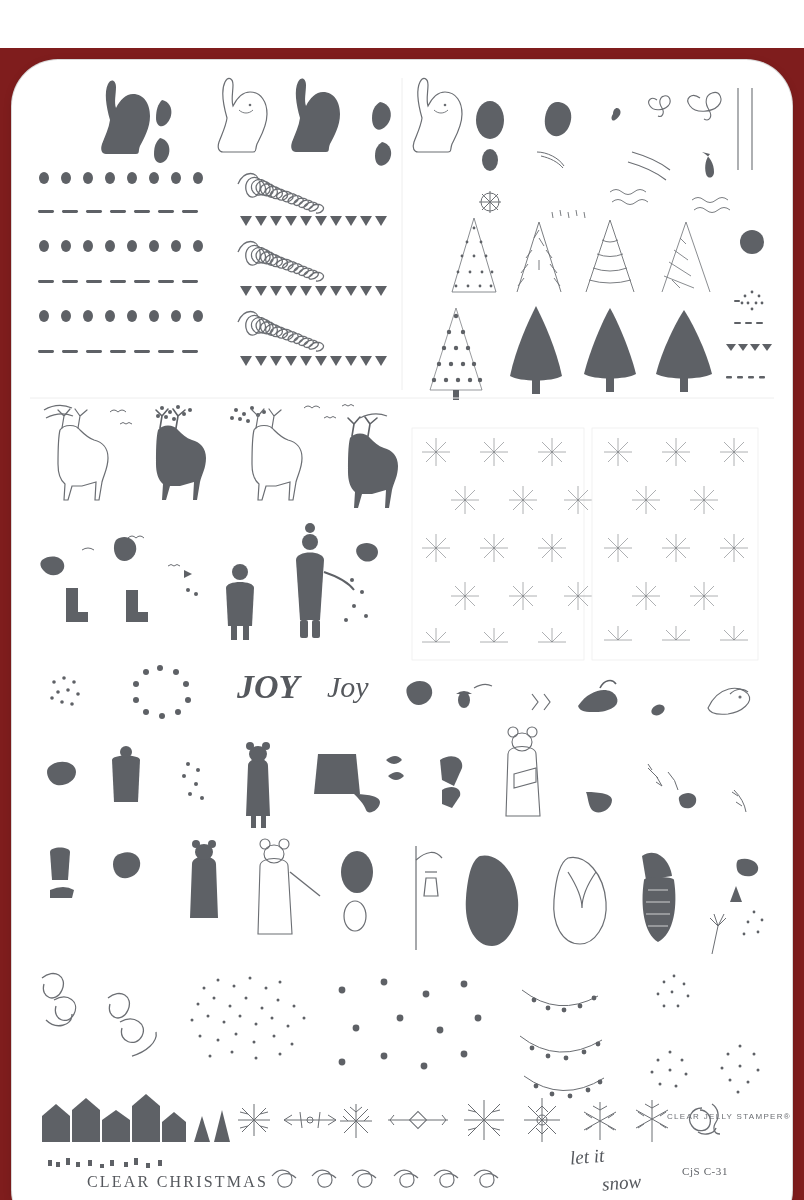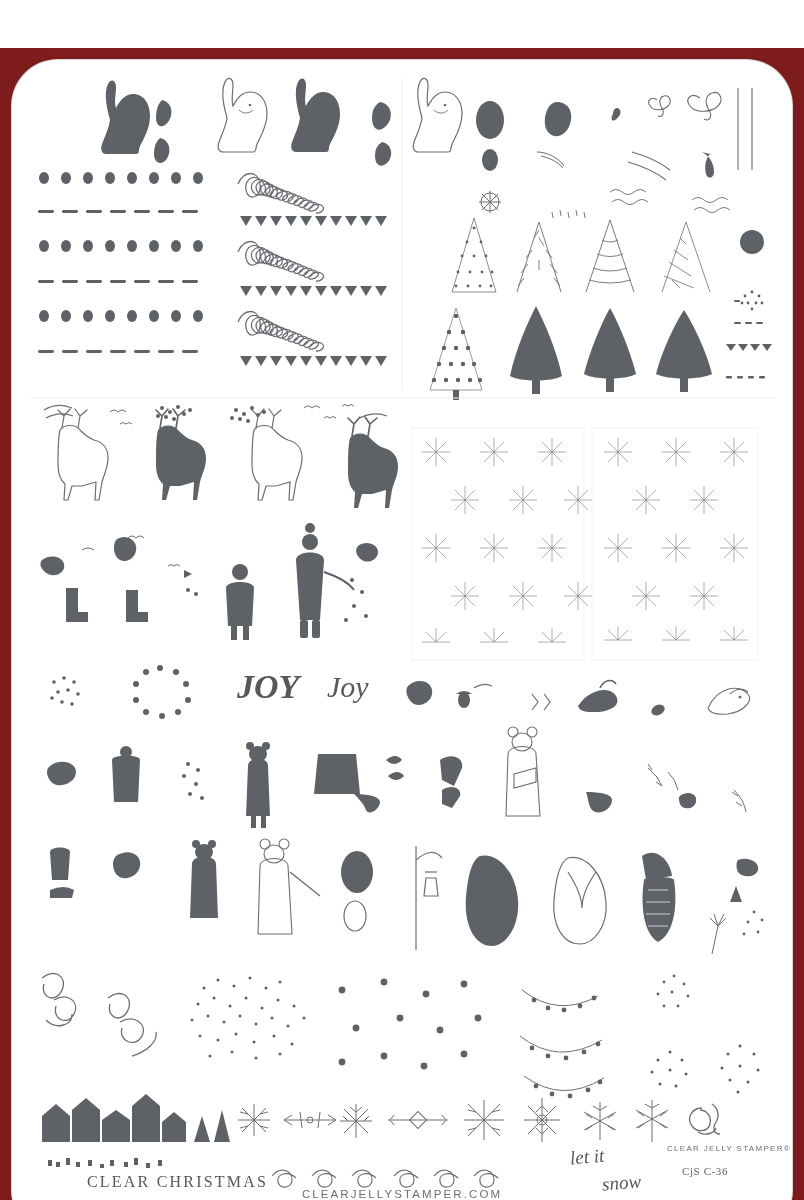--- a/index.html
+++ b/index.html
@@ -66,21 +66,21 @@
   .code {
     left: 670px;
     top: 1105px;
     font-size: 11px;
     letter-spacing: 0.6px;
     color: #5e6166;
     font-family: "Liberation Serif", serif;
   }
   .cjs-brand {
     left: 655px;
-    top: 1084px;
+    top: 1052px;
     font-size: 8px;
     letter-spacing: 1.3px;
     color: #6b6e73;
   }
   .letitsnow1 {
     left: 558px;
     top: 1086px;
     font-size: 19px;
     font-style: italic;
     color: #55585d;
@@ -930,19 +930,18 @@
             <path d="M462 1116 c8 -10 20 -6 20 4 c0 8 -12 10 -14 2 c-2 -8 10 -12 18 -4"></path>
           </g>
         </g>
       </svg>
 
       <div class="txt joy1">JOY</div>
       <div class="txt joy2">Joy</div>
       <div class="txt letitsnow1">let it</div>
       <div class="txt letitsnow2">snow</div>
       <div class="txt cjs-brand">CLEAR JELLY STAMPER®</div>
-      <div class="txt code">CjS C-36</div>
+      <div class="txt code">CjS C-31</div>
       <div class="txt merry">CLEAR CHRISTMAS</div>
-      <div class="txt brand-url">CLEARJELLYSTAMPER.COM</div>
 
     </div>
   </div>
 </div>
 
 </body></html>

